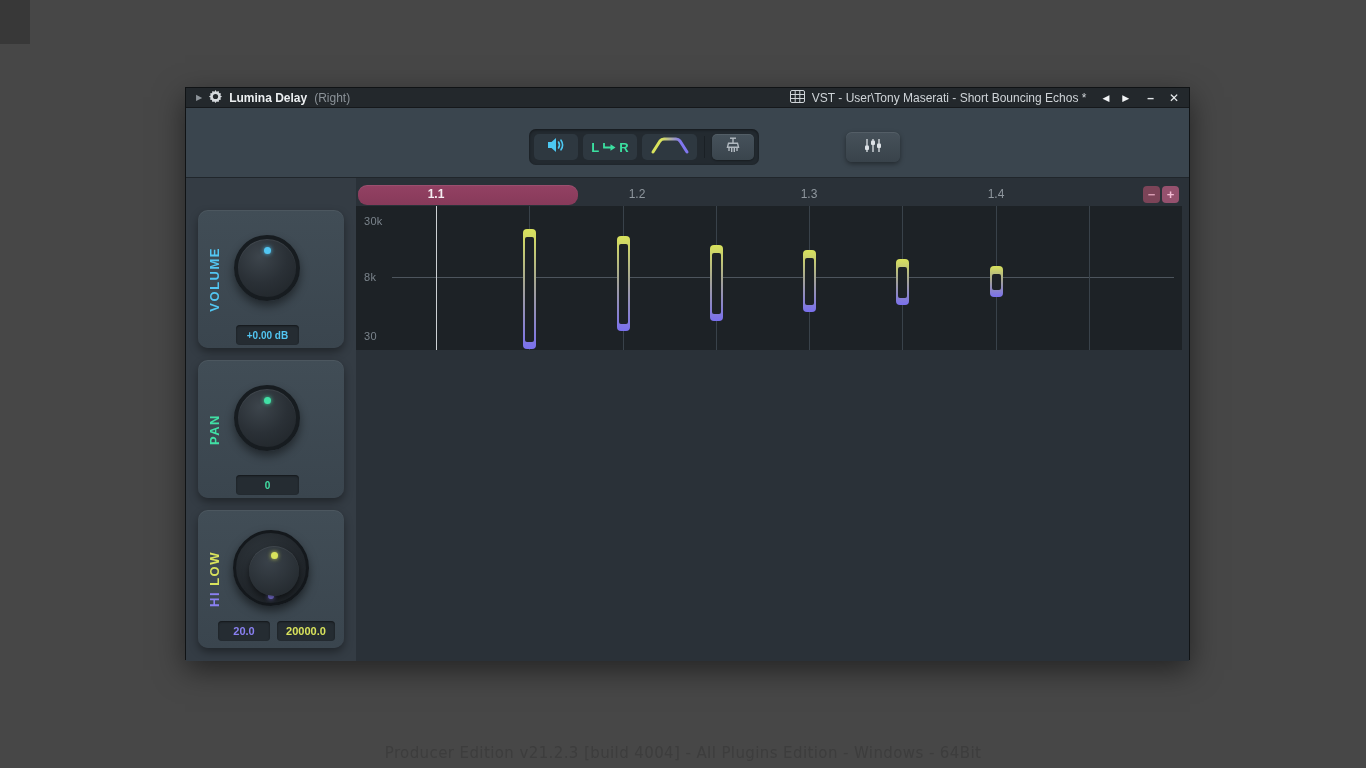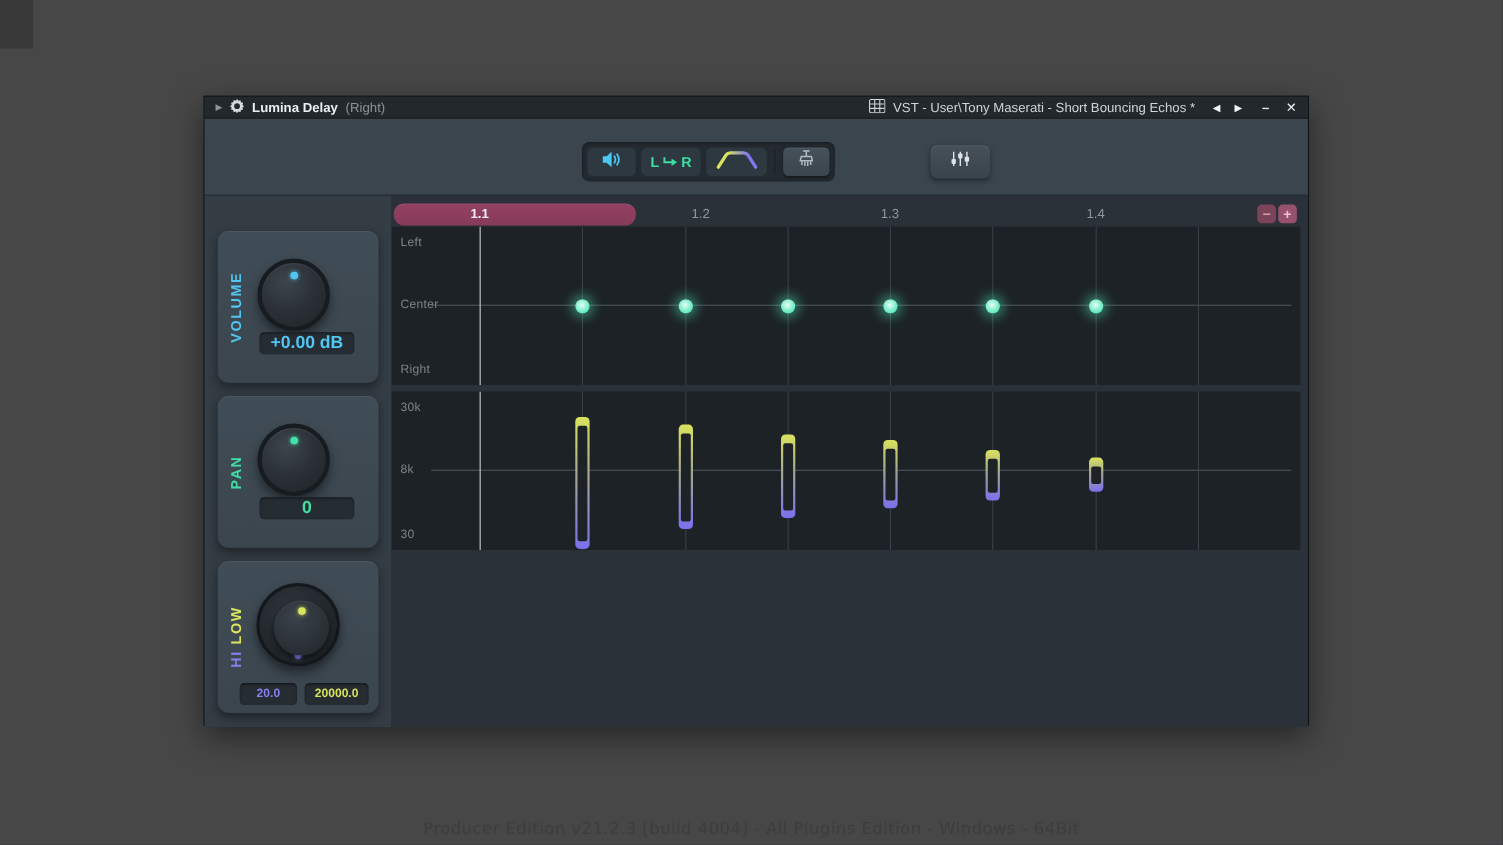--- a/index.html
+++ b/index.html
@@ -106,22 +106,22 @@
   .vlabel .vtext { writing-mode:vertical-rl; transform:rotate(180deg); font-weight:700; font-size:13px; letter-spacing:1.5px; }
   .c1 .vtext { color:#52c6f2; } .c2 .vtext { color:#41e0a5; }
   .hi-part { color:#8a80f2; } .low-part { color:#d9e35c; }
 
   .knob { position:absolute; left:36px; top:25px; width:66px; height:66px; border-radius:50%;
           background:radial-gradient(circle at 38% 30%, #3d454c 0%, #2a3036 50%, #1e2327 100%);
           border:4px solid #171c20; box-shadow:0 5px 10px rgba(0,0,0,.45), inset 0 1px 1px rgba(255,255,255,.08); }
   .kdot { position:absolute; left:50%; top:8px; width:7px; height:7px; margin-left:-3.5px; border-radius:50%; }
   .c1 .kdot { background:#52c6f2; box-shadow:0 0 4px rgba(82,198,242,.9); }
   .c2 .kdot { background:#41e0a5; box-shadow:0 0 4px rgba(65,224,165,.9); }
-  .valuebox { position:absolute; left:38px; top:92px; width:86px; height:20px; background:#252c32; border-radius:4px;
-              font-size:16px; font-weight:700; display:flex; align-items:center; justify-content:center;
+  .valuebox { position:absolute; left:38px; top:115px; width:63px; height:20px; background:#252c32; border-radius:4px;
+              font-size:10px; font-weight:700; display:flex; align-items:center; justify-content:center;
               box-shadow:inset 0 1px 2px rgba(0,0,0,.5); }
   .c1 .valuebox { color:#52c6f2; } .c2 .valuebox { color:#41e0a5; }
 
   .knob2 { position:absolute; left:35px; top:20px; width:76px; height:76px; border-radius:50%;
            background:radial-gradient(circle at 40% 32%, #2e353b, #21262b 60%, #1b2024);
            border:3px solid #14181c; box-shadow:0 5px 10px rgba(0,0,0,.5); }
   .k2dot-lo { position:absolute; left:50%; bottom:4px; width:6px; height:6px; margin-left:-3px; border-radius:50%;
               background:#8a80f2; box-shadow:0 0 4px rgba(138,128,242,.9); }
   .knob2-in { position:absolute; left:13px; top:13px; width:50px; height:50px; border-radius:50%;
               background:radial-gradient(circle at 40% 30%, #3a424a, #262c31 75%);
@@ -282,40 +282,20 @@
         <div class="tab-pill" style="left: 2px; width: 220px;"></div>
         <div class="tab-btn tab-minus">−</div>
         <div class="tab-btn tab-plus">+</div>
       <div class="tab-label active" style="left: 80px;">1.1</div>
           <div class="tab-label" style="left: 281px;">1.2</div>
           <div class="tab-label" style="left: 453px;">1.3</div>
           <div class="tab-label" style="left: 640px;">1.4</div>
         </div>
 
 
-      <div class="panel">
-        <span class="plabel top">Left</span>
-        <span class="plabel mid">Center</span>
-        <span class="plabel bot">Right</span>
-        <div class="midline"></div>
-      <div class="vline bright" style="left: 80px;"></div>
-          <div class="vline" style="left: 173px;"></div>
-          <div class="vline" style="left: 267px;"></div>
-          <div class="vline" style="left: 360px;"></div>
-          <div class="vline" style="left: 453px;"></div>
-          <div class="vline" style="left: 546px;"></div>
-          <div class="vline" style="left: 640px;"></div>
-          <div class="vline" style="left: 733px;"></div>
-          <div class="tapdot pan" style="left: 166.5px; top: 65.5px;"></div>
-          <div class="tapdot pan" style="left: 260.5px; top: 65.5px;"></div>
-          <div class="tapdot pan" style="left: 353.5px; top: 65.5px;"></div>
-          <div class="tapdot pan" style="left: 446.5px; top: 65.5px;"></div>
-          <div class="tapdot pan" style="left: 539.5px; top: 65.5px;"></div>
-          <div class="tapdot pan" style="left: 633.5px; top: 65.5px;"></div>
-        </div>
 
       <div class="panel">
         <span class="plabel top">30k</span>
         <span class="plabel mid">8k</span>
         <span class="plabel bot">30</span>
         <div class="midline"></div>
       <div class="vline bright" style="left: 80px;"></div>
           <div class="vline" style="left: 173px;"></div>
           <div class="vline" style="left: 267px;"></div>
           <div class="vline" style="left: 360px;"></div>

